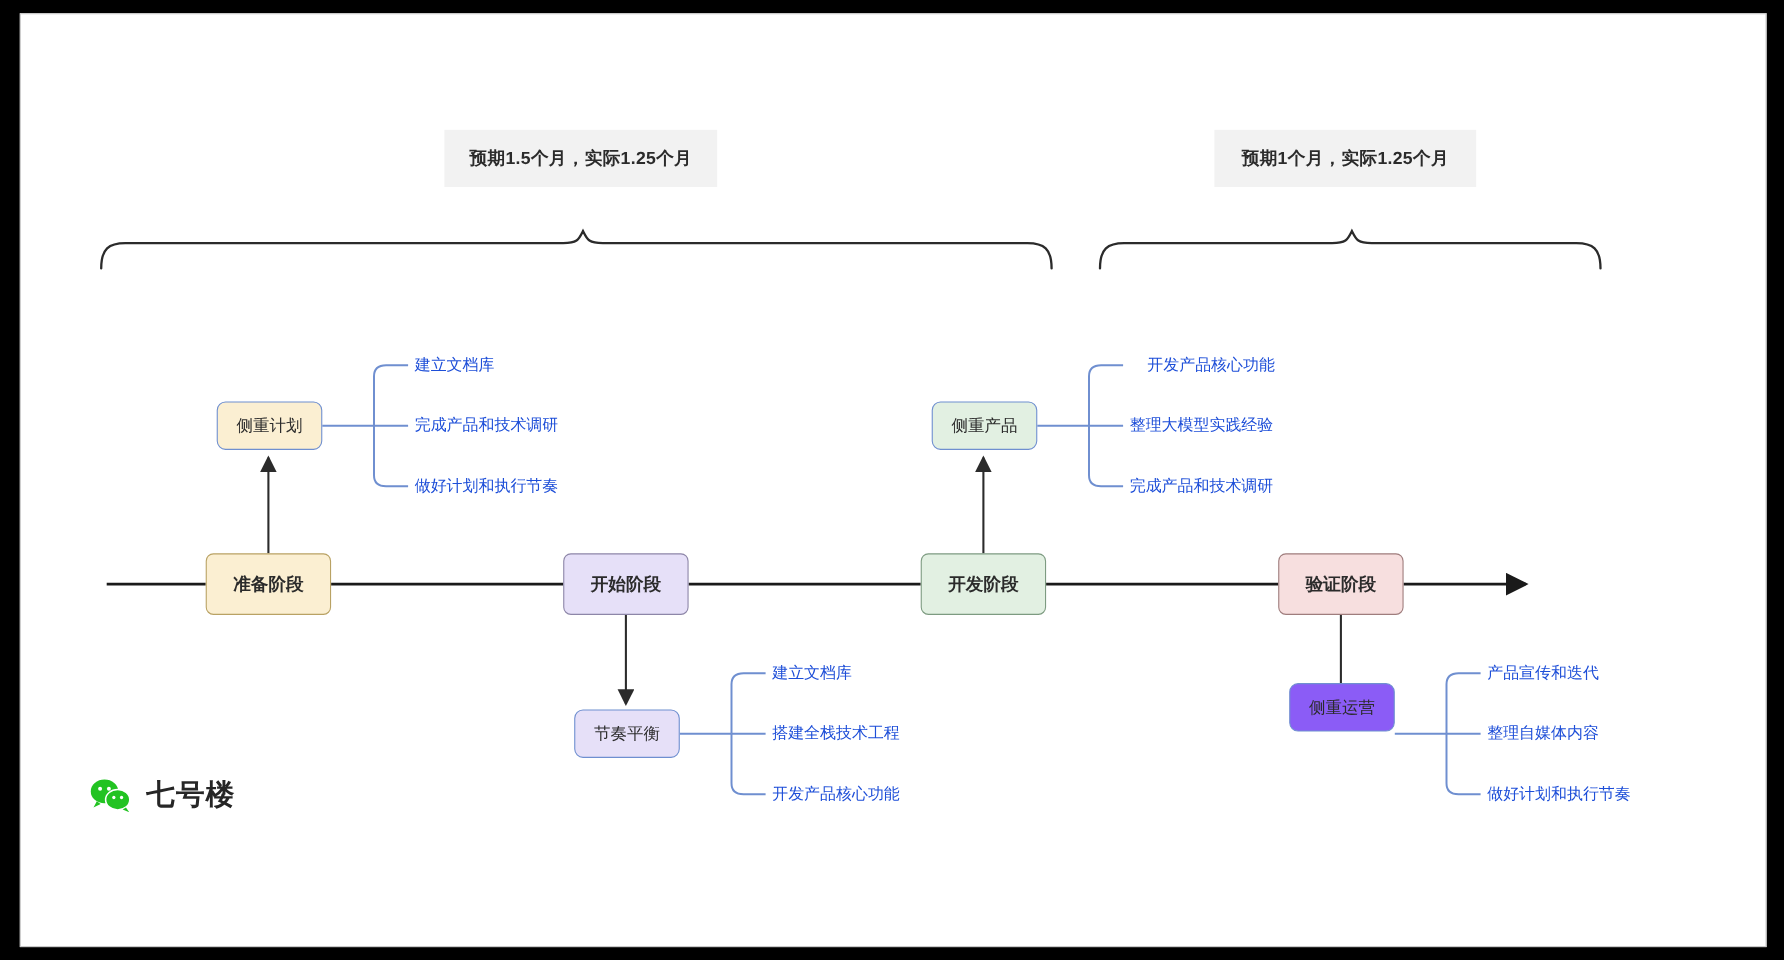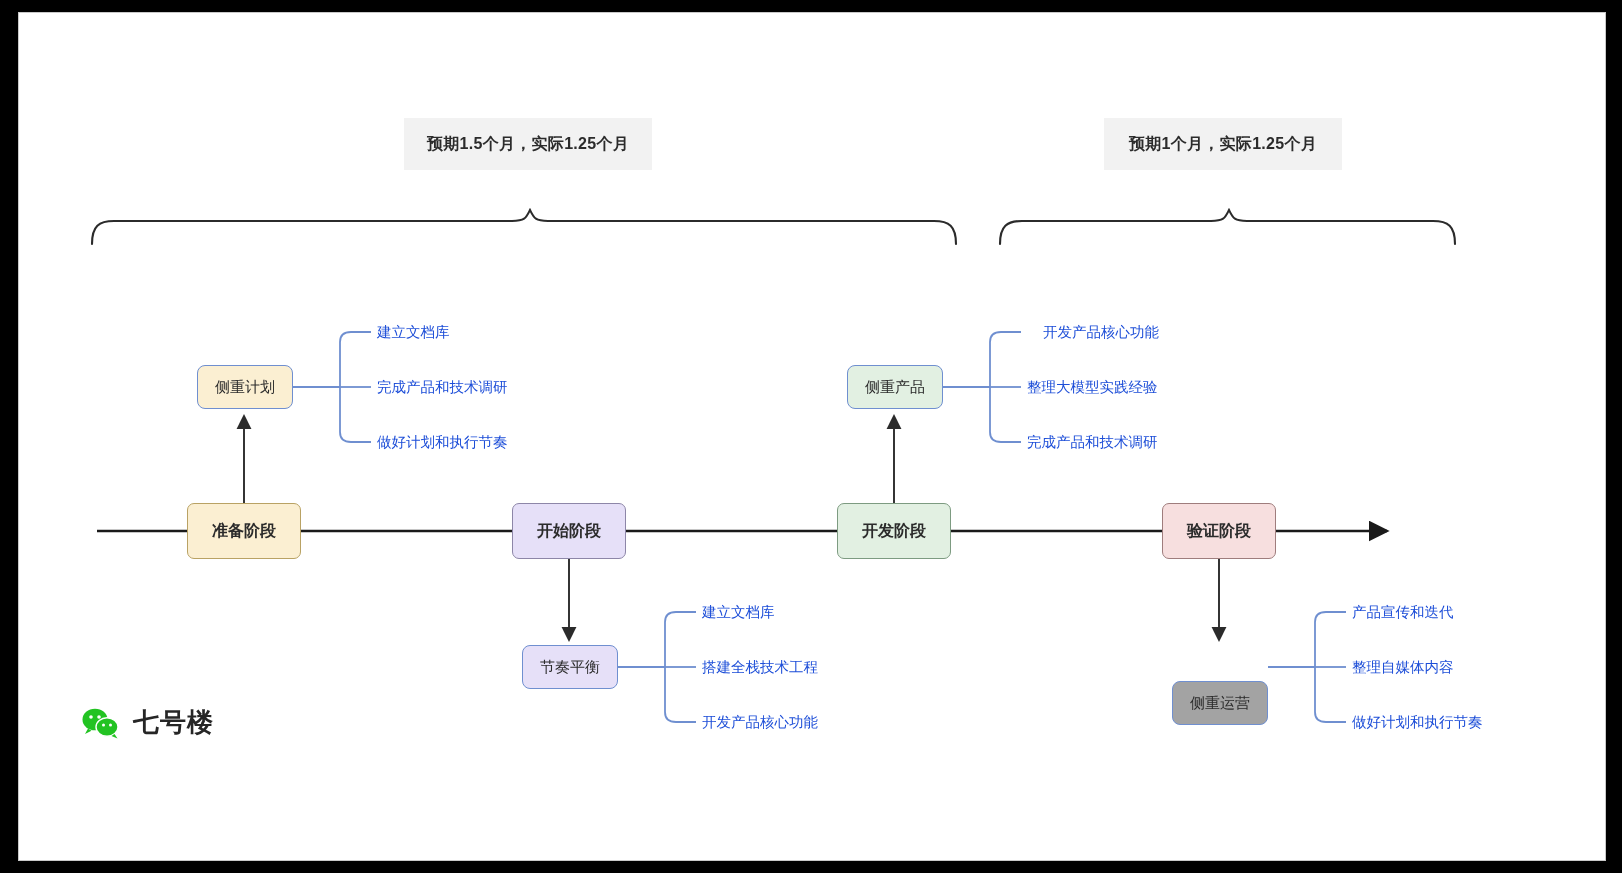--- a/index.html
+++ b/index.html
@@ -98,21 +98,21 @@
     justify-content: center;
     font-size: 15px;
     font-weight: normal;
     color: #2b2b2b;
     white-space: nowrap;
     z-index: 4;
   }
   #focus-box-0 { left: 178px; top: 352px; background: #fbefd2; }
   #focus-box-1 { left: 503px; top: 632px; background: #e6e0f8; }
   #focus-box-2 { left: 828px; top: 352px; background: #e2f0e2; }
-  #focus-box-3 { left: 1153px; top: 668px; background: #a3a3a3; }
+  #focus-box-3 { left: 1153px; top: 608px; background: #8b5cf6; }
 
   
   .leaf-text {
     position: absolute;
     font-size: 14.5px;
     color: #1d4ed8;
     white-space: nowrap;
     line-height: 1;
     z-index: 3;
   }

